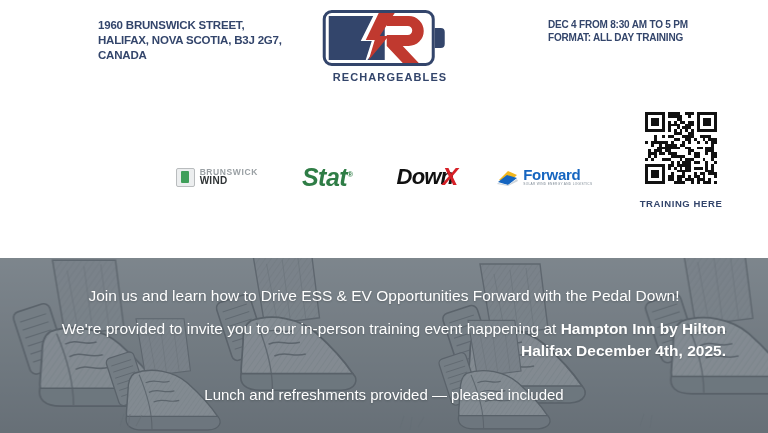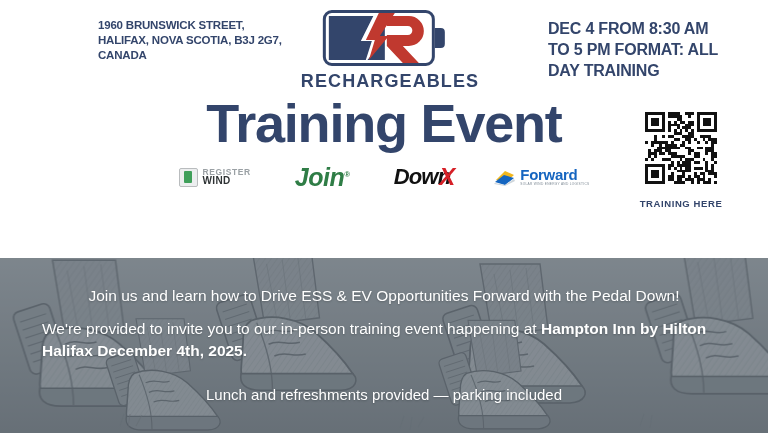--- a/index.html
+++ b/index.html
@@ -19,21 +19,21 @@
     position:absolute; top:0; left:0; right:0; height:92px;
     display:flex; align-items:flex-start; justify-content:space-between;
   }
   .address-block {
     margin-top:18px; margin-left:98px;
     color:#33456b; font-weight:bold; font-size:11.5px; line-height:1.32;
     letter-spacing:-0.2px; width:185px;
   }
   .datetime-block {
     margin-top:18px; margin-right:45px;
-    color:#33456b; font-weight:bold; font-size:16px; line-height:1.32;
+    color:#33456b; font-weight:bold; font-size:10px; line-height:1.32;
     letter-spacing:-0.2px; width:175px; text-align:left;
   }
 
   
   .logo-wrap {
     position:absolute; left:50%; transform:translateX(-50%); top:10px;
     display:flex; flex-direction:column; align-items:center;
   }
   .battery {
     position:relative; width:122px; height:56px;
@@ -46,21 +46,21 @@
   .battery-fill {
     position:absolute; left:3px; top:3px; width:56px; height:44px;
     background:#33456b;
   }
   .battery-nub {
     position:absolute; right:0; top:18px; width:10px; height:20px;
     background:#33456b; border-radius:0 4px 4px 0;
   }
   .battery-art { position:absolute; left:0; top:0; width:112px; height:56px; }
   .logo-word {
-    margin-top:5px; color:#33456b; font-weight:bold; font-size:18px;
+    margin-top:5px; color:#33456b; font-weight:bold; font-size:11px;
     letter-spacing:1.1px;
     margin-left:12px;
   }
 
   
   .title-block {
     position:absolute; top:96px; left:0; right:0;
     text-align:center; color:#33456b;
   }
   .title-line {
@@ -130,21 +130,21 @@
     overflow:hidden; background:#6f767c;
   }
   .sketch-bg { position:absolute; inset:0; width:100%; height:100%; }
   .bottom-tint {
     position:absolute; inset:0;
     background:rgba(111,120,128,0.52);
   }
   .bottom-text {
     position:relative; z-index:3; height:100%;
     display:flex; flex-direction:column; justify-content:center; align-items:center;
-    padding:0 42px; text-align:left; color:#ffffff;
+    padding:0 42px; text-align:right; color:#ffffff;
   }
   .para {
     font-size:15.5px; line-height:1.42; font-weight:normal;
     text-shadow:0 1px 2px rgba(40,45,50,0.35);
   }
   .para.p1 { margin-bottom:11px; }
   .para.p2 { margin-bottom:22px; }
   .para b { font-weight:bold; }
   .para.p3 { font-size:15px; }
 </style>
@@ -175,21 +175,20 @@
             <path d="M52 3 L70 3 L53 27 L64 27 L42 53 L49 31 L38 31 Z" fill="#ffffff"></path>
             <path d="M56 3 L72 3 L57 26 L66 26 L46 50 L52 30 L43 30 Z" fill="#c0392f"></path>
             <path d="M64 6 h22 a15 15 0 0 1 0 30 h-6 l16 17 h-16 l-16 -17 v-11 h21 a4.5 4.5 0 0 0 0 -9 h-21 z" fill="#c0392f"></path>
           </g>
         </svg>
       </div>
       <div class="logo-word">RECHARGEABLES</div>
     </div>
 
     <div class="title-block">
-      <div class="title-line second">Training Event</div>
     </div>
 
     <div class="qr-block">
       <div class="qr-code" id="qr">
           <i></i>
           <i></i>
           <i></i>
           <i></i>
           <i></i>
           <i></i>
@@ -814,28 +813,28 @@
           <i></i>
         </div>
       <div class="register-text">TRAINING HERE</div>
     </div>
 
     <div class="partners">
 
       <div class="partner fortress">
         <div class="fortress-icon"></div>
         <div class="fortress-text">
-          <div class="fortress-t1">REGISTER</div>
+          <div class="fortress-t1">BRUNSWICK</div>
           <div class="fortress-t2">WIND</div>
         </div>
       </div>
 
       <div class="partner">
         <div class="tigo-text">
-          <span>Join</span><sup>®</sup>
+          <span>Stat</span><sup>®</sup>
         </div>
       </div>
 
       <div class="partner statx">
         <span class="statx-text">Down</span>
         <span class="statx-x">X</span>
       </div>
 
       <div class="partner kinetic">
         <div class="kinetic-icon">
@@ -914,17 +913,17 @@
       </g>
     </svg>
 
     <div class="bottom-tint"></div>
 
     <div class="bottom-text">
       <div class="para p1">Join us and learn how to Drive ESS &amp; EV Opportunities Forward with the Pedal Down!</div>
       <div class="para p2">
         <span>We're provided to invite you to our in-person training event happening at </span><b>Hampton Inn by Hilton Halifax  December 4th, 2025.</b>
       </div>
-      <div class="para p3">Lunch and refreshments provided — parking included</div>
+      <div class="para p3">Lunch and refreshments provided — pleased included</div>
     </div>
   </div>
 
 </div>
 
 </body></html>

